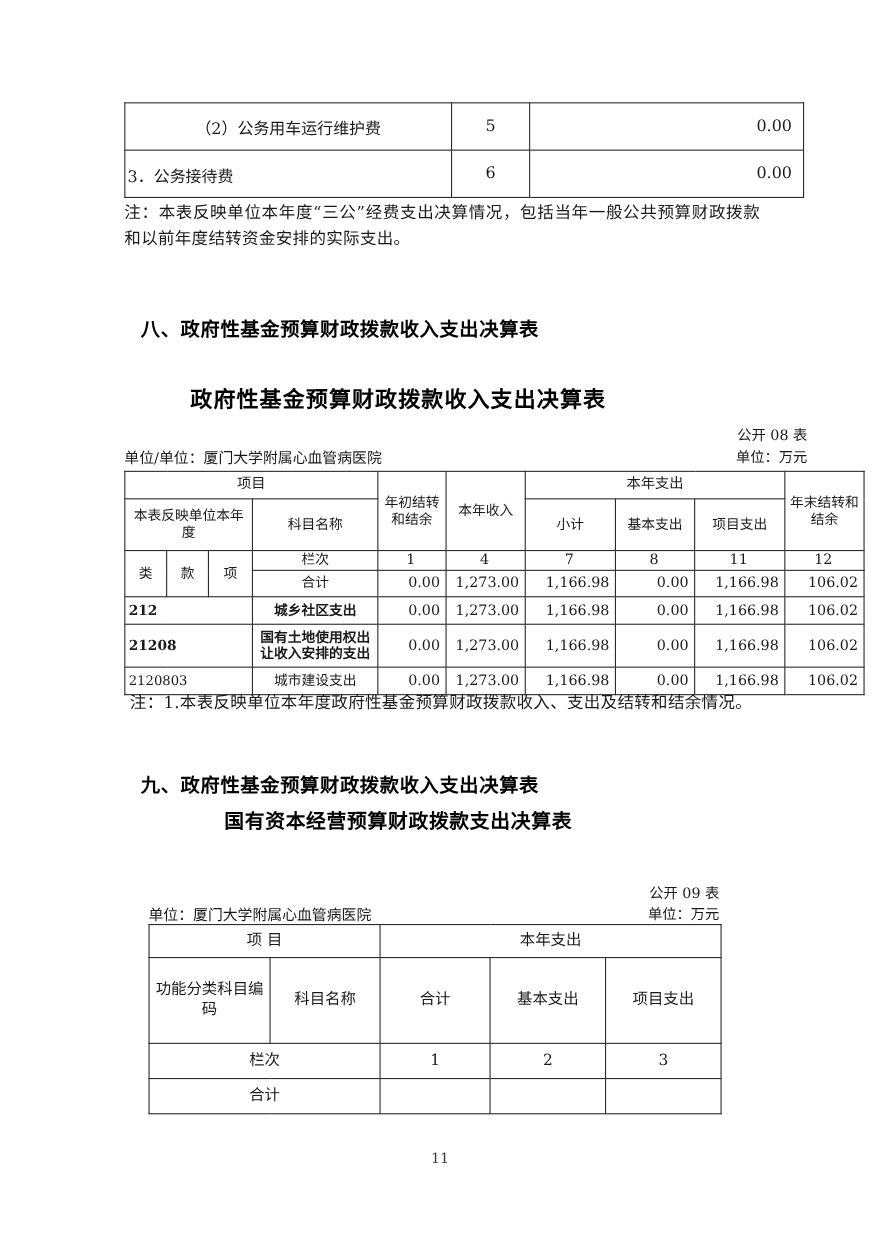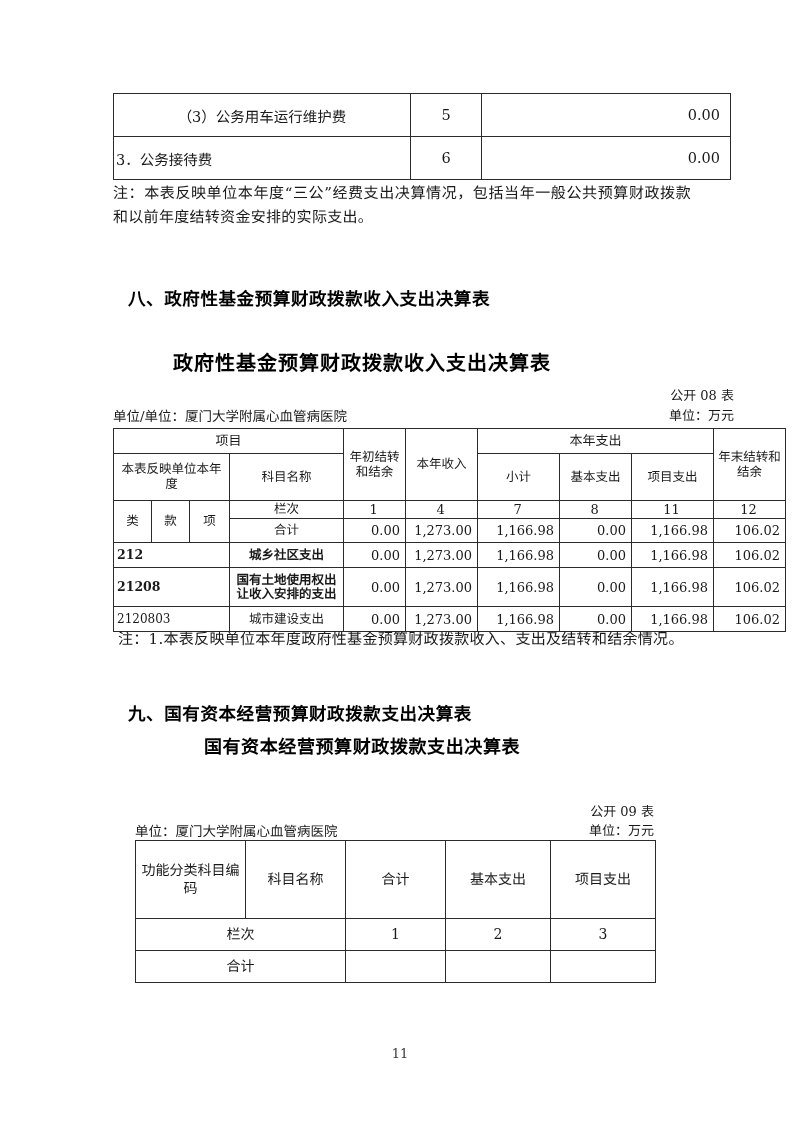--- a/index.html
+++ b/index.html
@@ -183,21 +183,21 @@
   }
 </style>
 </head>
 <body>
 
 <div class="page">
 
   <table class="tbl-top">
     <tbody>
       <tr>
-        <td class="c-name">（3）公务用车运行维护费</td>
+        <td class="c-name">（2）公务用车运行维护费</td>
         <td class="c-num">5</td>
         <td class="c-val">0.00</td>
       </tr>
       <tr>
         <td class="c-name lft">3．公务接待费</td>
         <td class="c-num">6</td>
         <td class="c-val">0.00</td>
       </tr>
     </tbody>
   </table>
@@ -290,36 +290,40 @@
         <td class="num">1,166.98</td>
         <td class="num">0.00</td>
         <td class="num">1,166.98</td>
         <td class="num">106.02</td>
       </tr>
     </tbody>
   </table>
 
   <div class="note note-mid">注：1.本表反映单位本年度政府性基金预算财政拨款收入、支出及结转和结余情况。</div>
 
-  <div class="sec-heading sec-9">九、国有资本经营预算财政拨款支出决算表</div>
+  <div class="sec-heading sec-9">九、政府性基金预算财政拨款收入支出决算表</div>
   <div class="tbl-caption cap-9">国有资本经营预算财政拨款支出决算表</div>
 
   <div class="meta-right m9-sheet">公开 09 表</div>
   <div class="meta-right m9-unitr">单位：万元</div>
   <div class="meta-left  m9-unitl">单位：厦门大学附属心血管病医院</div>
 
   <table class="tbl-two">
     <colgroup>
       <col class="tw-a">
         <col class="tw-b">
         <col class="tw-c">
         <col class="tw-d">
         <col class="tw-e">
     </colgroup>
     <thead>
+      <tr class="row-grp">
+        <th colspan="2">项        目</th>
+        <th colspan="3">本年支出</th>
+      </tr>
       <tr class="row-hdr">
         <th>功能分类科目编码</th>
         <th>科目名称</th>
         <th>合计</th>
         <th>基本支出</th>
         <th>项目支出</th>
       </tr>
     </thead>
     <tbody>
       <tr class="row-idx">

